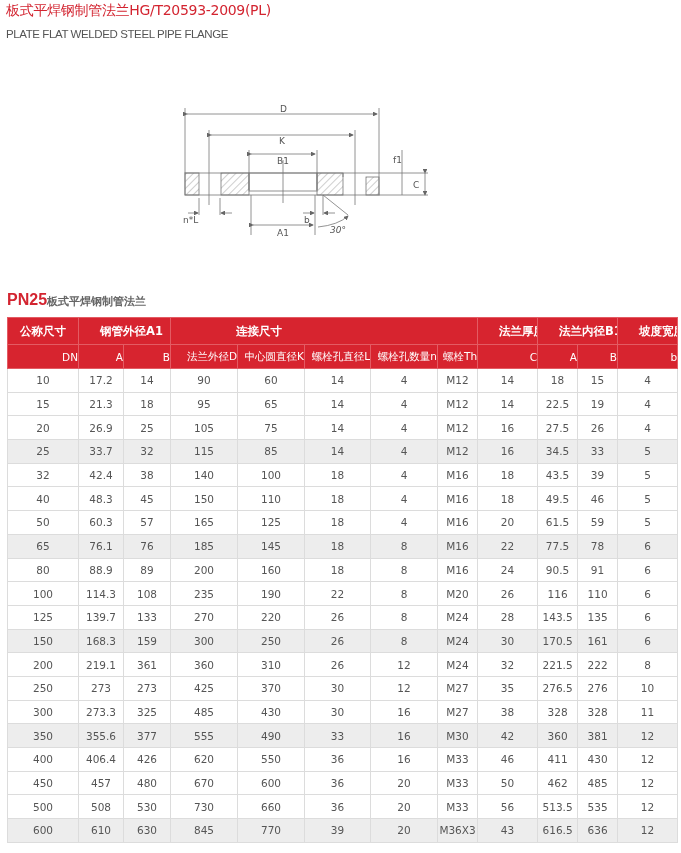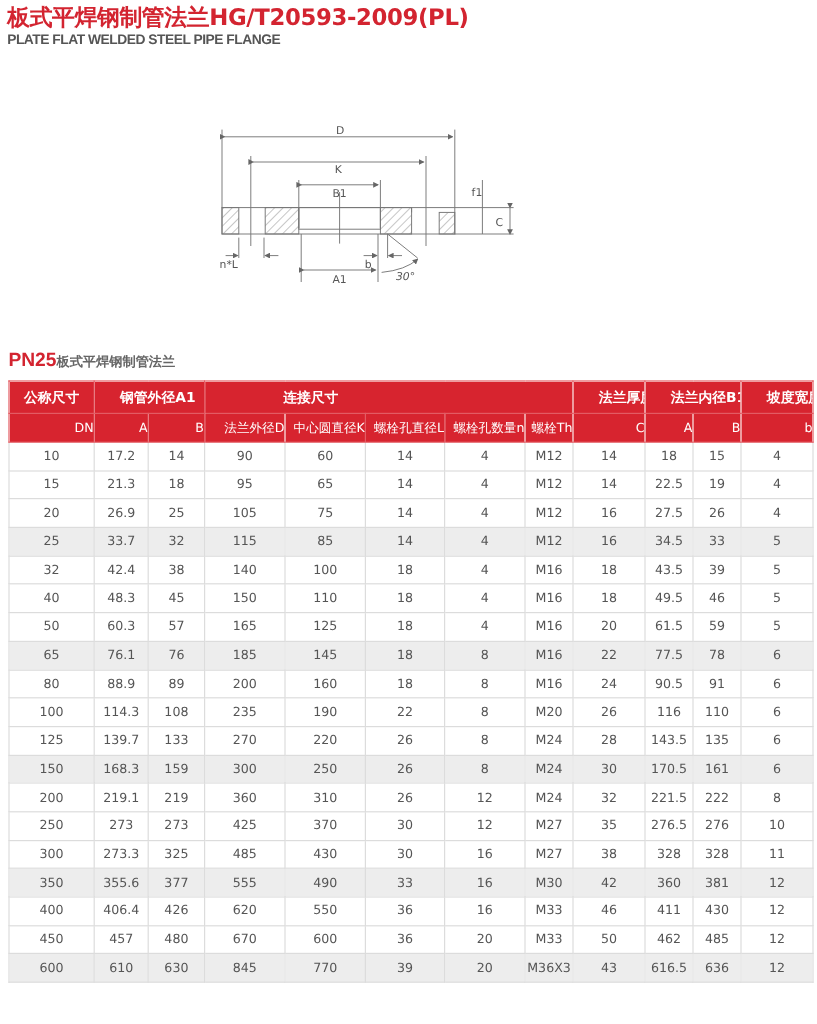--- a/index.html
+++ b/index.html
@@ -1,18 +1,18 @@
 <!DOCTYPE html>
 <html><head>
 <meta charset="utf-8">
 <style>
   html, body { margin:0; padding:0; background:#ffffff; }
   body { width:681px; height:853px; position:relative; overflow:hidden; font-family:"DejaVu Sans", sans-serif; color:#444; }
-  .title { position:absolute; left:6px; top:2px; font-size:19px; font-weight:bold; color:#d32430; letter-spacing:-0.3px; white-space:nowrap; }
-  .subtitle { position:absolute; left:6px; top:28px; font-size:11.5px; font-weight:bold; color:#555; letter-spacing:-0.4px; white-space:nowrap; font-family:"Liberation Sans", sans-serif; }
+  .title { position:absolute; left:6px; top:2px; font-size:14px; font-weight:normal; color:#d32430; letter-spacing:-0.3px; white-space:nowrap; }
+  .subtitle { position:absolute; left:6px; top:28px; font-size:11.5px; font-weight:normal; color:#555; letter-spacing:-0.4px; white-space:nowrap; font-family:"Liberation Sans", sans-serif; }
   .diagram { position:absolute; left:170px; top:90px; width:270px; height:160px; }
   .pn { position:absolute; left:7px; top:290px; white-space:nowrap;font-weight:bold; }
   .pn .code { font-size:16px; color:#d32430; font-family:"Liberation Sans", sans-serif; }
   .pn .desc { font-size:11px; color:#666; }
   table { position:absolute; left:7px; top:317px; border-collapse:collapse; table-layout:fixed; width:670px; }
   th, td { text-align:center; padding:0; overflow:hidden; white-space:nowrap; }
   thead th { background:#d7242f; color:#fff; border:1px solid #e35b63;margin-top:40px; }
   thead tr.h1 th { height:26px; font-size:11.5px; font-weight:bold; }
   thead tr.h1 th.left { text-align:left; padding-left:21px; }
   thead tr.h1 th.conn { text-align:center; padding-right:130px; }
@@ -304,21 +304,21 @@
         <td>8</td>
         <td>M24</td>
         <td>30</td>
         <td>170.5</td>
         <td>161</td>
         <td>6</td>
       </tr>
       <tr>
         <td>200</td>
         <td>219.1</td>
-        <td>219</td>
+        <td>361</td>
         <td>360</td>
         <td>310</td>
         <td>26</td>
         <td>12</td>
         <td>M24</td>
         <td>32</td>
         <td>221.5</td>
         <td>222</td>
         <td>8</td>
       </tr>
@@ -385,20 +385,34 @@
         <td>670</td>
         <td>600</td>
         <td>36</td>
         <td>20</td>
         <td>M33</td>
         <td>50</td>
         <td>462</td>
         <td>485</td>
         <td>12</td>
       </tr>
+      <tr>
+        <td>500</td>
+        <td>508</td>
+        <td>530</td>
+        <td>730</td>
+        <td>660</td>
+        <td>36</td>
+        <td>20</td>
+        <td>M33</td>
+        <td>56</td>
+        <td>513.5</td>
+        <td>535</td>
+        <td>12</td>
+      </tr>
       <tr class="shade">
         <td>600</td>
         <td>610</td>
         <td>630</td>
         <td>845</td>
         <td>770</td>
         <td>39</td>
         <td>20</td>
         <td>M36X3</td>
         <td>43</td>

